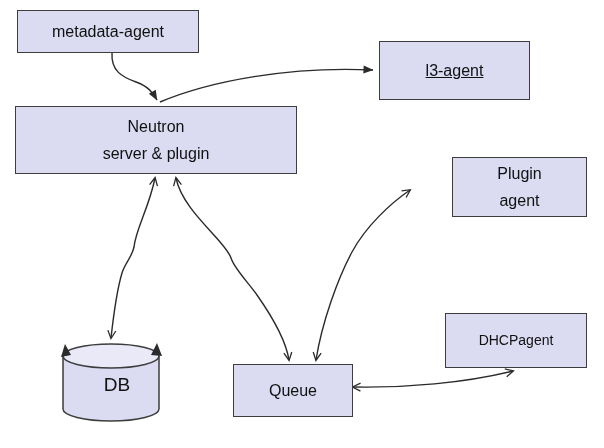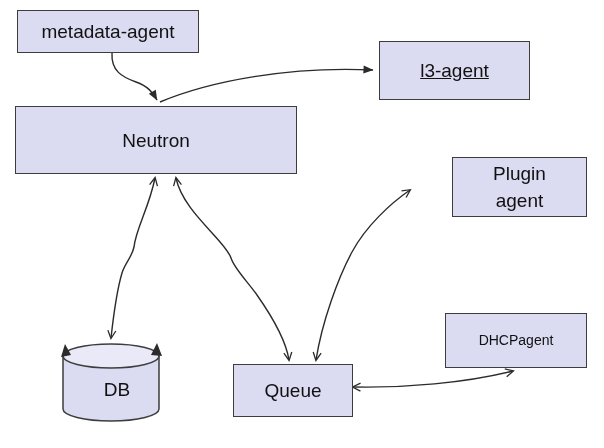--- a/index.html
+++ b/index.html
@@ -14,34 +14,34 @@
   .layer{position:absolute;left:0;top:0;width:604px;height:448px;}
   .node{
     position:absolute;
     background:#dbdbf2;
     border:1.5px solid #3d3d3d;
     box-sizing:border-box;
     display:flex;
     flex-direction:column;
     align-items:center;
     justify-content:center;
-    font-size:19px;
+    font-size:16px;
     line-height:27px;
     text-align:center;
     white-space:nowrap;
   }
   .node-metadata{left:17px;top:10px;width:182px;height:43px;}
   .node-l3{left:379px;top:41px;width:151px;height:59px;text-decoration:underline;}
   .node-neutron{left:15px;top:106px;width:282px;height:68px;}
   .node-plugin{left:414px;top:157px;width:135px;height:60px;margin-left:38px;}
   .node-dhcp{left:445px;top:313px;width:142px;height:55px;font-size:14px;}
   .node-queue{left:233px;top:364px;width:120px;height:53px;border-radius:0;}
   .db-label{
     position:absolute;left:63px;top:374px;width:108px;height:32px;
-    display:flex;align-items:center;justify-content:center;
+    display:flex;justify-content:center;
     font-size:19px;
   }
 </style>
 </head>
 <body>
 
 <div class="canvas">
 
   <svg class="layer" width="604" height="448" viewBox="0 0 604 448" xmlns="http://www.w3.org/2000/svg">
     <defs>
@@ -73,20 +73,21 @@
   <div class="node node-metadata">
     <span>metadata-agent</span>
   </div>
 
   <div class="node node-l3">
     <span>l3-agent</span>
   </div>
 
   <div class="node node-neutron">
     <span>Neutron</span>
+    <span>server &amp; plugin</span>
   </div>
 
   <div class="node node-plugin">
     <span>Plugin</span>
     <span>agent</span>
   </div>
 
   <div class="node node-dhcp">
     <span>DHCPagent</span>
   </div>

